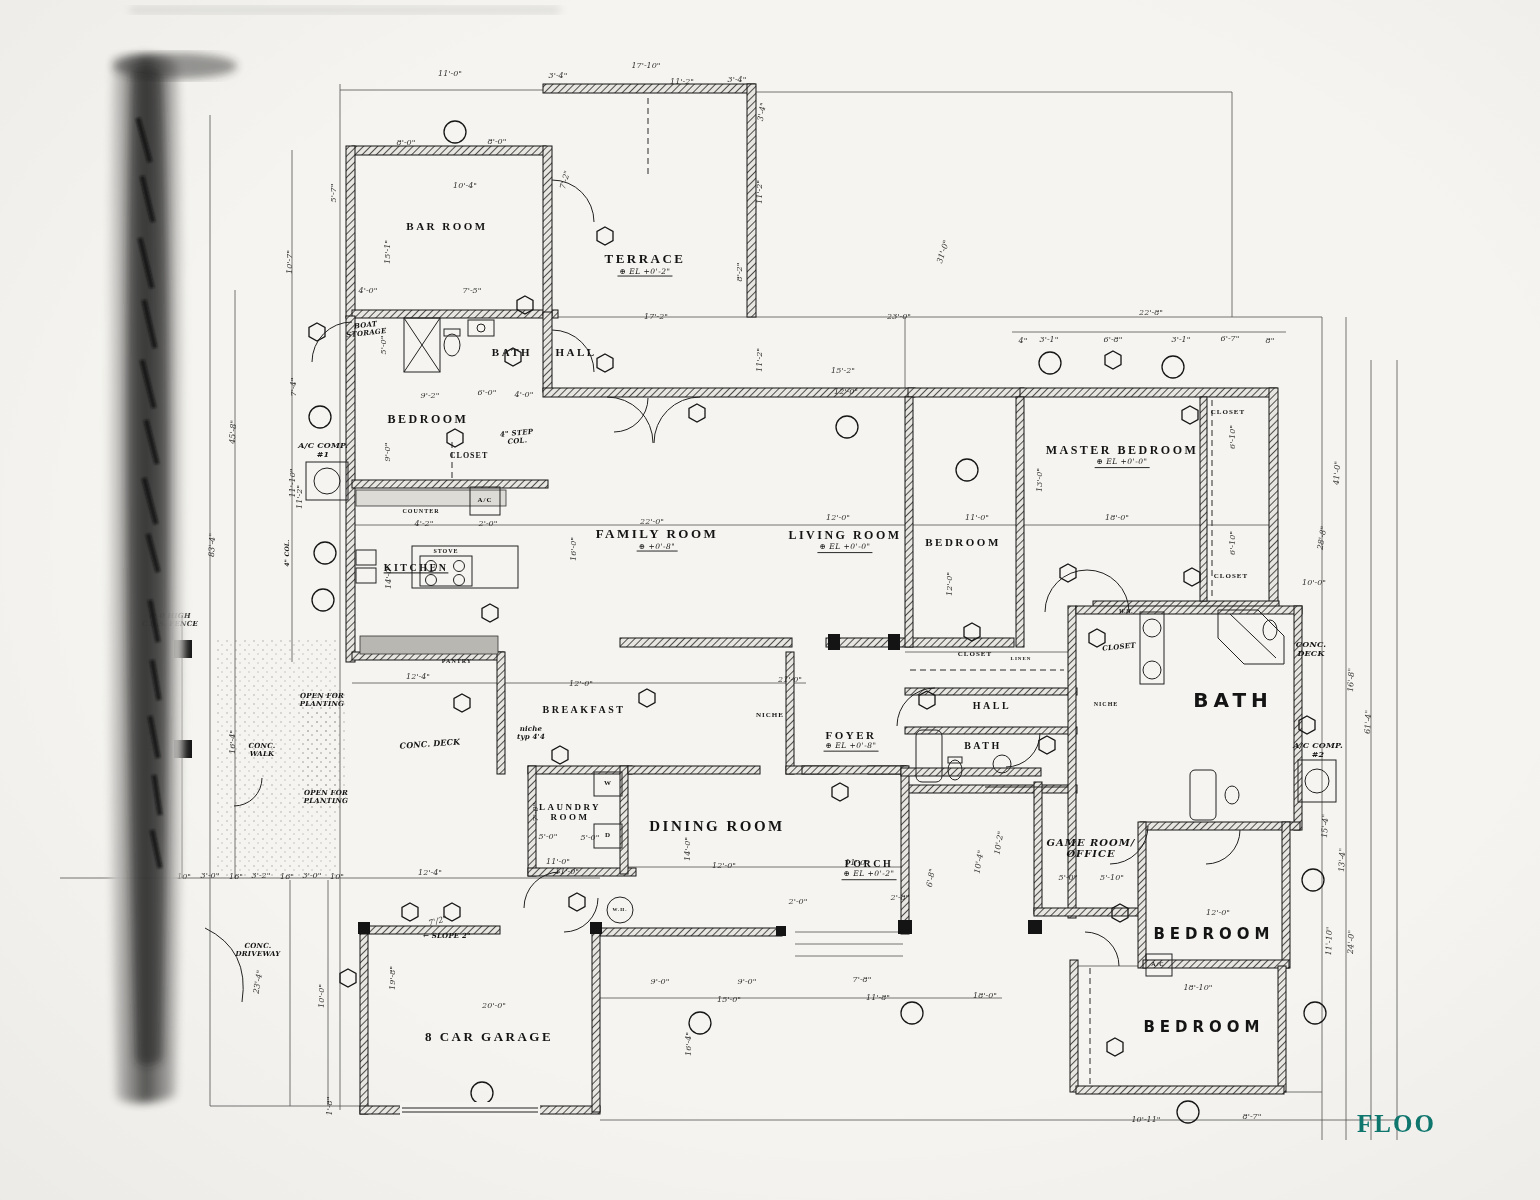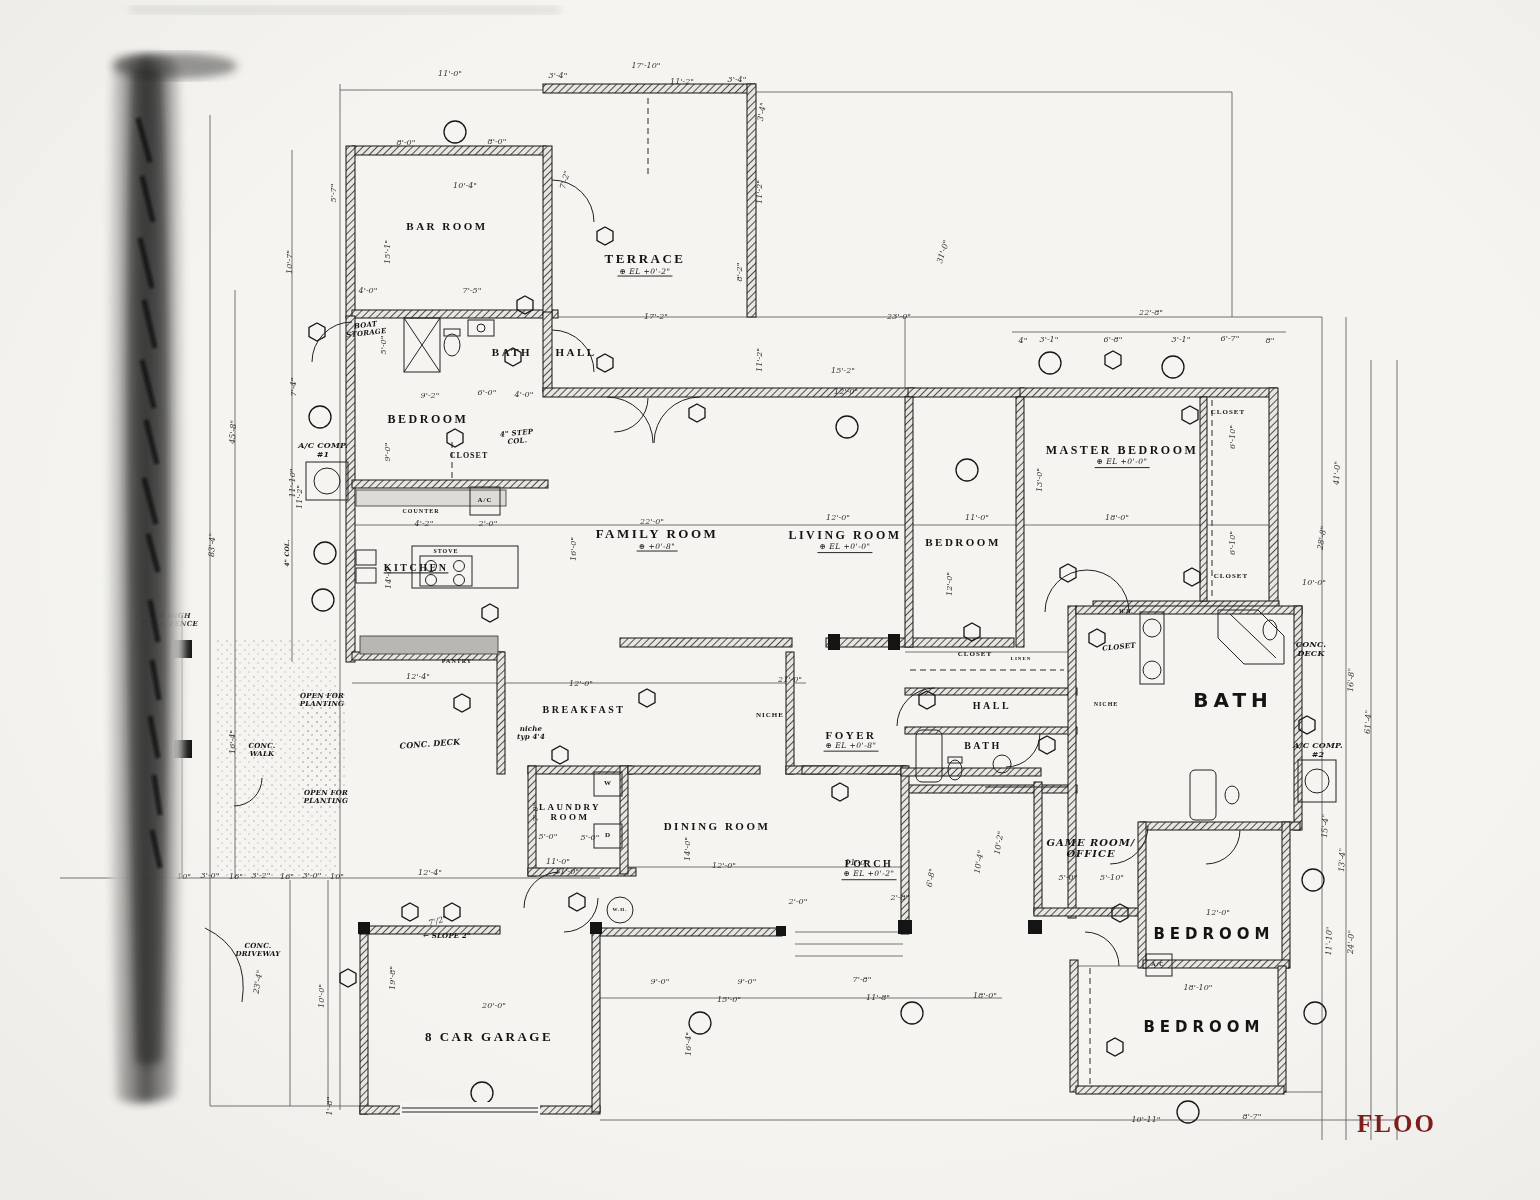--- a/index.html
+++ b/index.html
@@ -18,21 +18,21 @@
        font-family:"DejaVu Serif",serif;border-bottom:1px solid #2a2a2a;width:max-content;
        margin:1px auto 0;padding:0 2px;}
   .room.hand{font-family:"DejaVu Serif",serif;font-style:italic;letter-spacing:1px;}
   .room.hand2{font-family:"DejaVu Sans",sans-serif;font-style:normal;letter-spacing:5px;font-weight:700;}
   .ann{font-family:"DejaVu Serif",serif;font-style:italic;font-weight:700;letter-spacing:.2px;}
   .ann.serif{font-family:"Liberation Serif",serif;font-style:normal;font-weight:600;letter-spacing:1px;}
   .dim{font-family:"DejaVu Serif",serif;font-style:italic;font-size:8px;color:#1c1c1c;opacity:.92;}
   #watermark{position:absolute;left:8px;top:577px;z-index:4;font-family:"Liberation Sans",sans-serif;
        font-size:33px;color:#7d7d7d;opacity:.55;letter-spacing:1.5px;white-space:nowrap;}
   #title-partial{position:absolute;left:1357px;top:1110px;z-index:2;font-family:"Liberation Serif",serif;
-       font-weight:700;font-size:25px;letter-spacing:2px;color:#7f1d1d;}
+       font-weight:700;font-size:25px;letter-spacing:2px;color:#0f766e;}
 </style>
 </head>
 <body>
 
 <div id="stage">
   <svg id="plan" width="1540" height="1200">
       <defs>
         <pattern id="hatch" width="5" height="5" patternUnits="userSpaceOnUse" patternTransform="rotate(45)">
           <rect width="5" height="5" fill="#e8e6e1"></rect>
           <line x1="0" y1="0" x2="0" y2="5" stroke="#262626" stroke-width="1.6"></line>
@@ -272,21 +272,21 @@
       <div class="lbl room" style="left: 657px; top: 539px; font-size: 13px; transform: translate(-50%, -50%) rotate(0deg);">FAMILY ROOM<span class="sub">⊕ +0'-8"</span></div>
       <div class="lbl room" style="left: 845px; top: 541px; font-size: 12px; transform: translate(-50%, -50%) rotate(0deg);">LIVING ROOM<span class="sub">⊕ EL +0'-0"</span></div>
       <div class="lbl room" style="left: 963px; top: 542px; font-size: 11px; transform: translate(-50%, -50%) rotate(0deg);">BEDROOM</div>
       <div class="lbl room" style="left: 1122px; top: 456px; font-size: 12px; transform: translate(-50%, -50%) rotate(0deg);">MASTER BEDROOM<span class="sub">⊕ EL +0'-0"</span></div>
       <div class="lbl room" style="left: 584px; top: 710px; font-size: 10px; transform: translate(-50%, -50%) rotate(0deg);">BREAKFAST</div>
       <div class="lbl room" style="left: 851px; top: 712px; font-size: 11px; transform: translate(-50%, -50%) rotate(0deg); margin-top: 28px;">FOYER<span class="sub">⊕ EL +0'-8"</span></div>
       <div class="lbl room" style="left: 992px; top: 706px; font-size: 10px; transform: translate(-50%, -50%) rotate(0deg);">HALL</div>
       <div class="lbl room" style="left: 983px; top: 746px; font-size: 10px; transform: translate(-50%, -50%) rotate(0deg);">BATH</div>
       <div class="lbl room" style="left: 570px; top: 812px; font-size: 9px; transform: translate(-50%, -50%) rotate(0deg);">LAUNDRY
 ROOM</div>
-      <div class="lbl room" style="left: 717px; top: 826px; font-size: 11px; transform: translate(-50%, -50%) rotate(0deg);">DINING ROOM</div>
+      <div class="lbl room" style="left: 717px; top: 826px; font-size: 15px; transform: translate(-50%, -50%) rotate(0deg);">DINING ROOM</div>
       <div class="lbl room" style="left: 869px; top: 869px; font-size: 10px; transform: translate(-50%, -50%) rotate(0deg);">PORCH<span class="sub">⊕ EL +0'-2"</span></div>
       <div class="lbl room hand" style="left: 1091px; top: 848px; font-size: 10px; transform: translate(-50%, -50%) rotate(0deg);">GAME ROOM/
 OFFICE</div>
       <div class="lbl room hand2" style="left: 1233px; top: 700px; font-size: 20px; transform: translate(-50%, -50%) rotate(0deg);">BATH</div>
       <div class="lbl room hand2" style="left: 1214px; top: 934px; font-size: 15px; transform: translate(-50%, -50%) rotate(0deg);">BEDROOM</div>
       <div class="lbl room hand2" style="left: 1204px; top: 1027px; font-size: 15px; transform: translate(-50%, -50%) rotate(0deg);">BEDROOM</div>
       <div class="lbl room" style="left: 489px; top: 1037px; font-size: 13px; transform: translate(-50%, -50%) rotate(0deg);">8 CAR GARAGE</div>
       <div class="lbl ann" style="left: 323px; top: 450px; font-size: 8px; transform: translate(-50%, -50%) rotate(0deg);">A/C COMP.
 #1</div>
       <div class="lbl ann" style="left: 366px; top: 329px; font-size: 7px; transform: translate(-50%, -50%) rotate(-6deg);">BOAT

